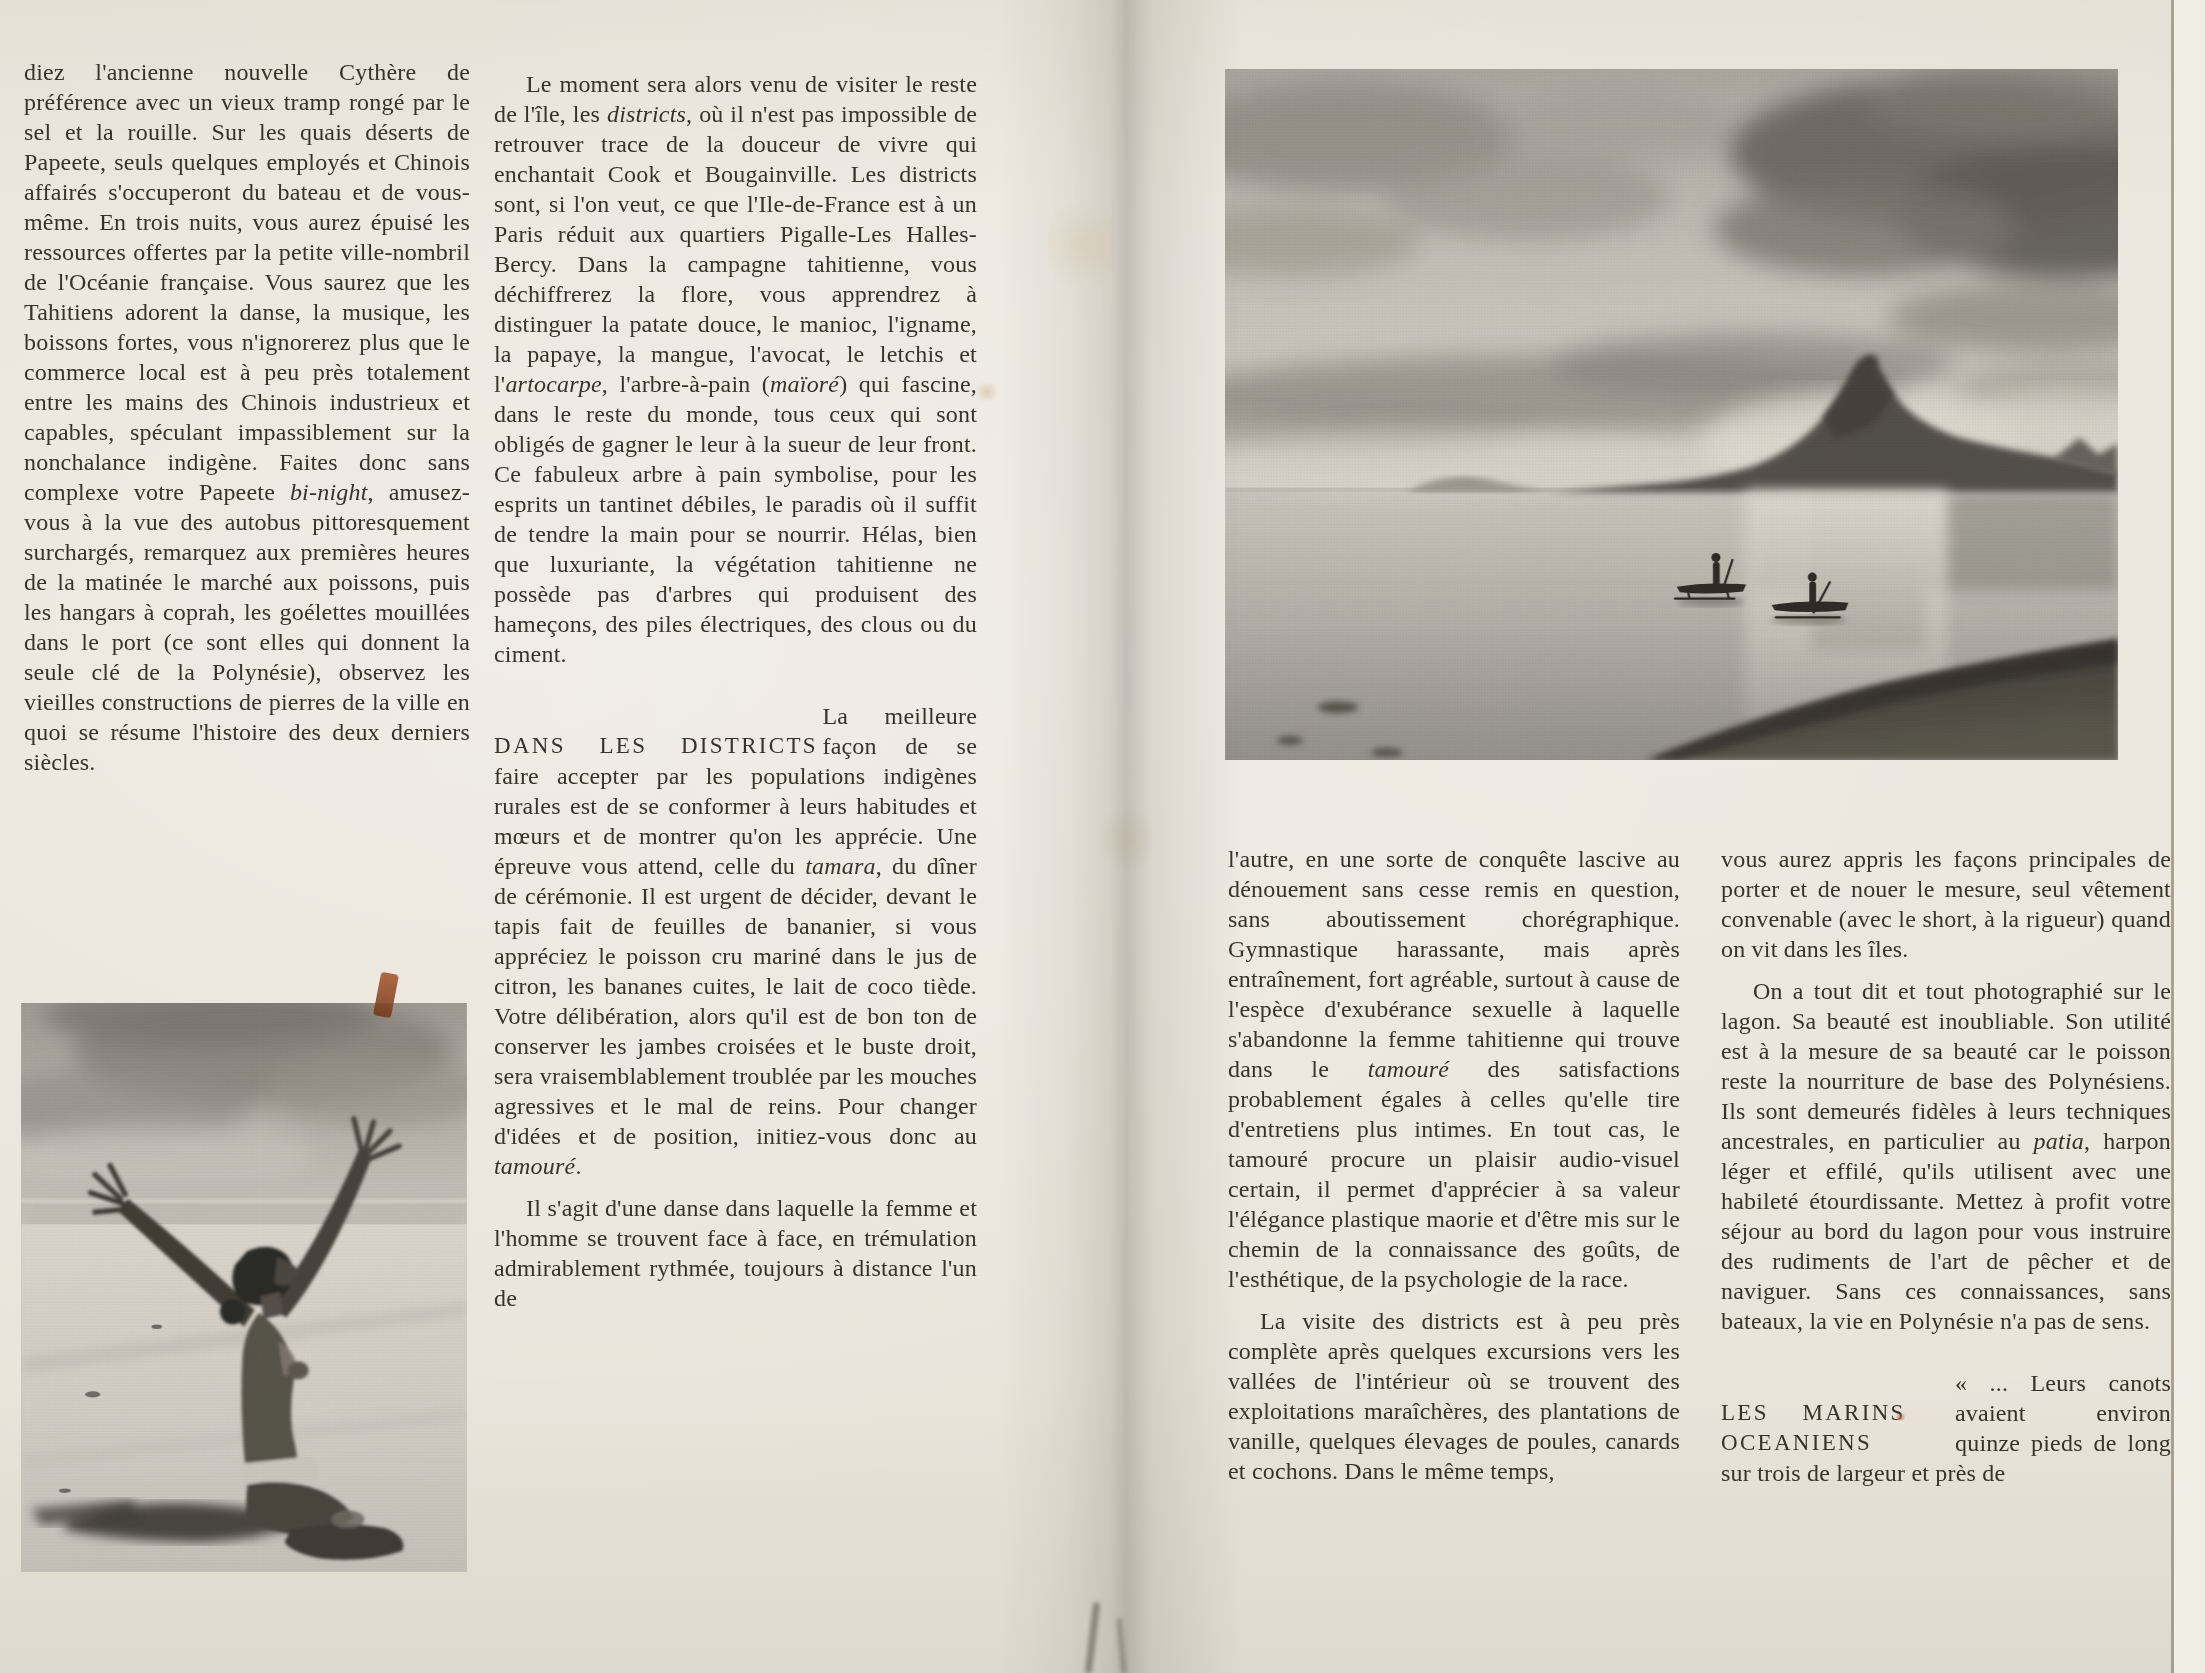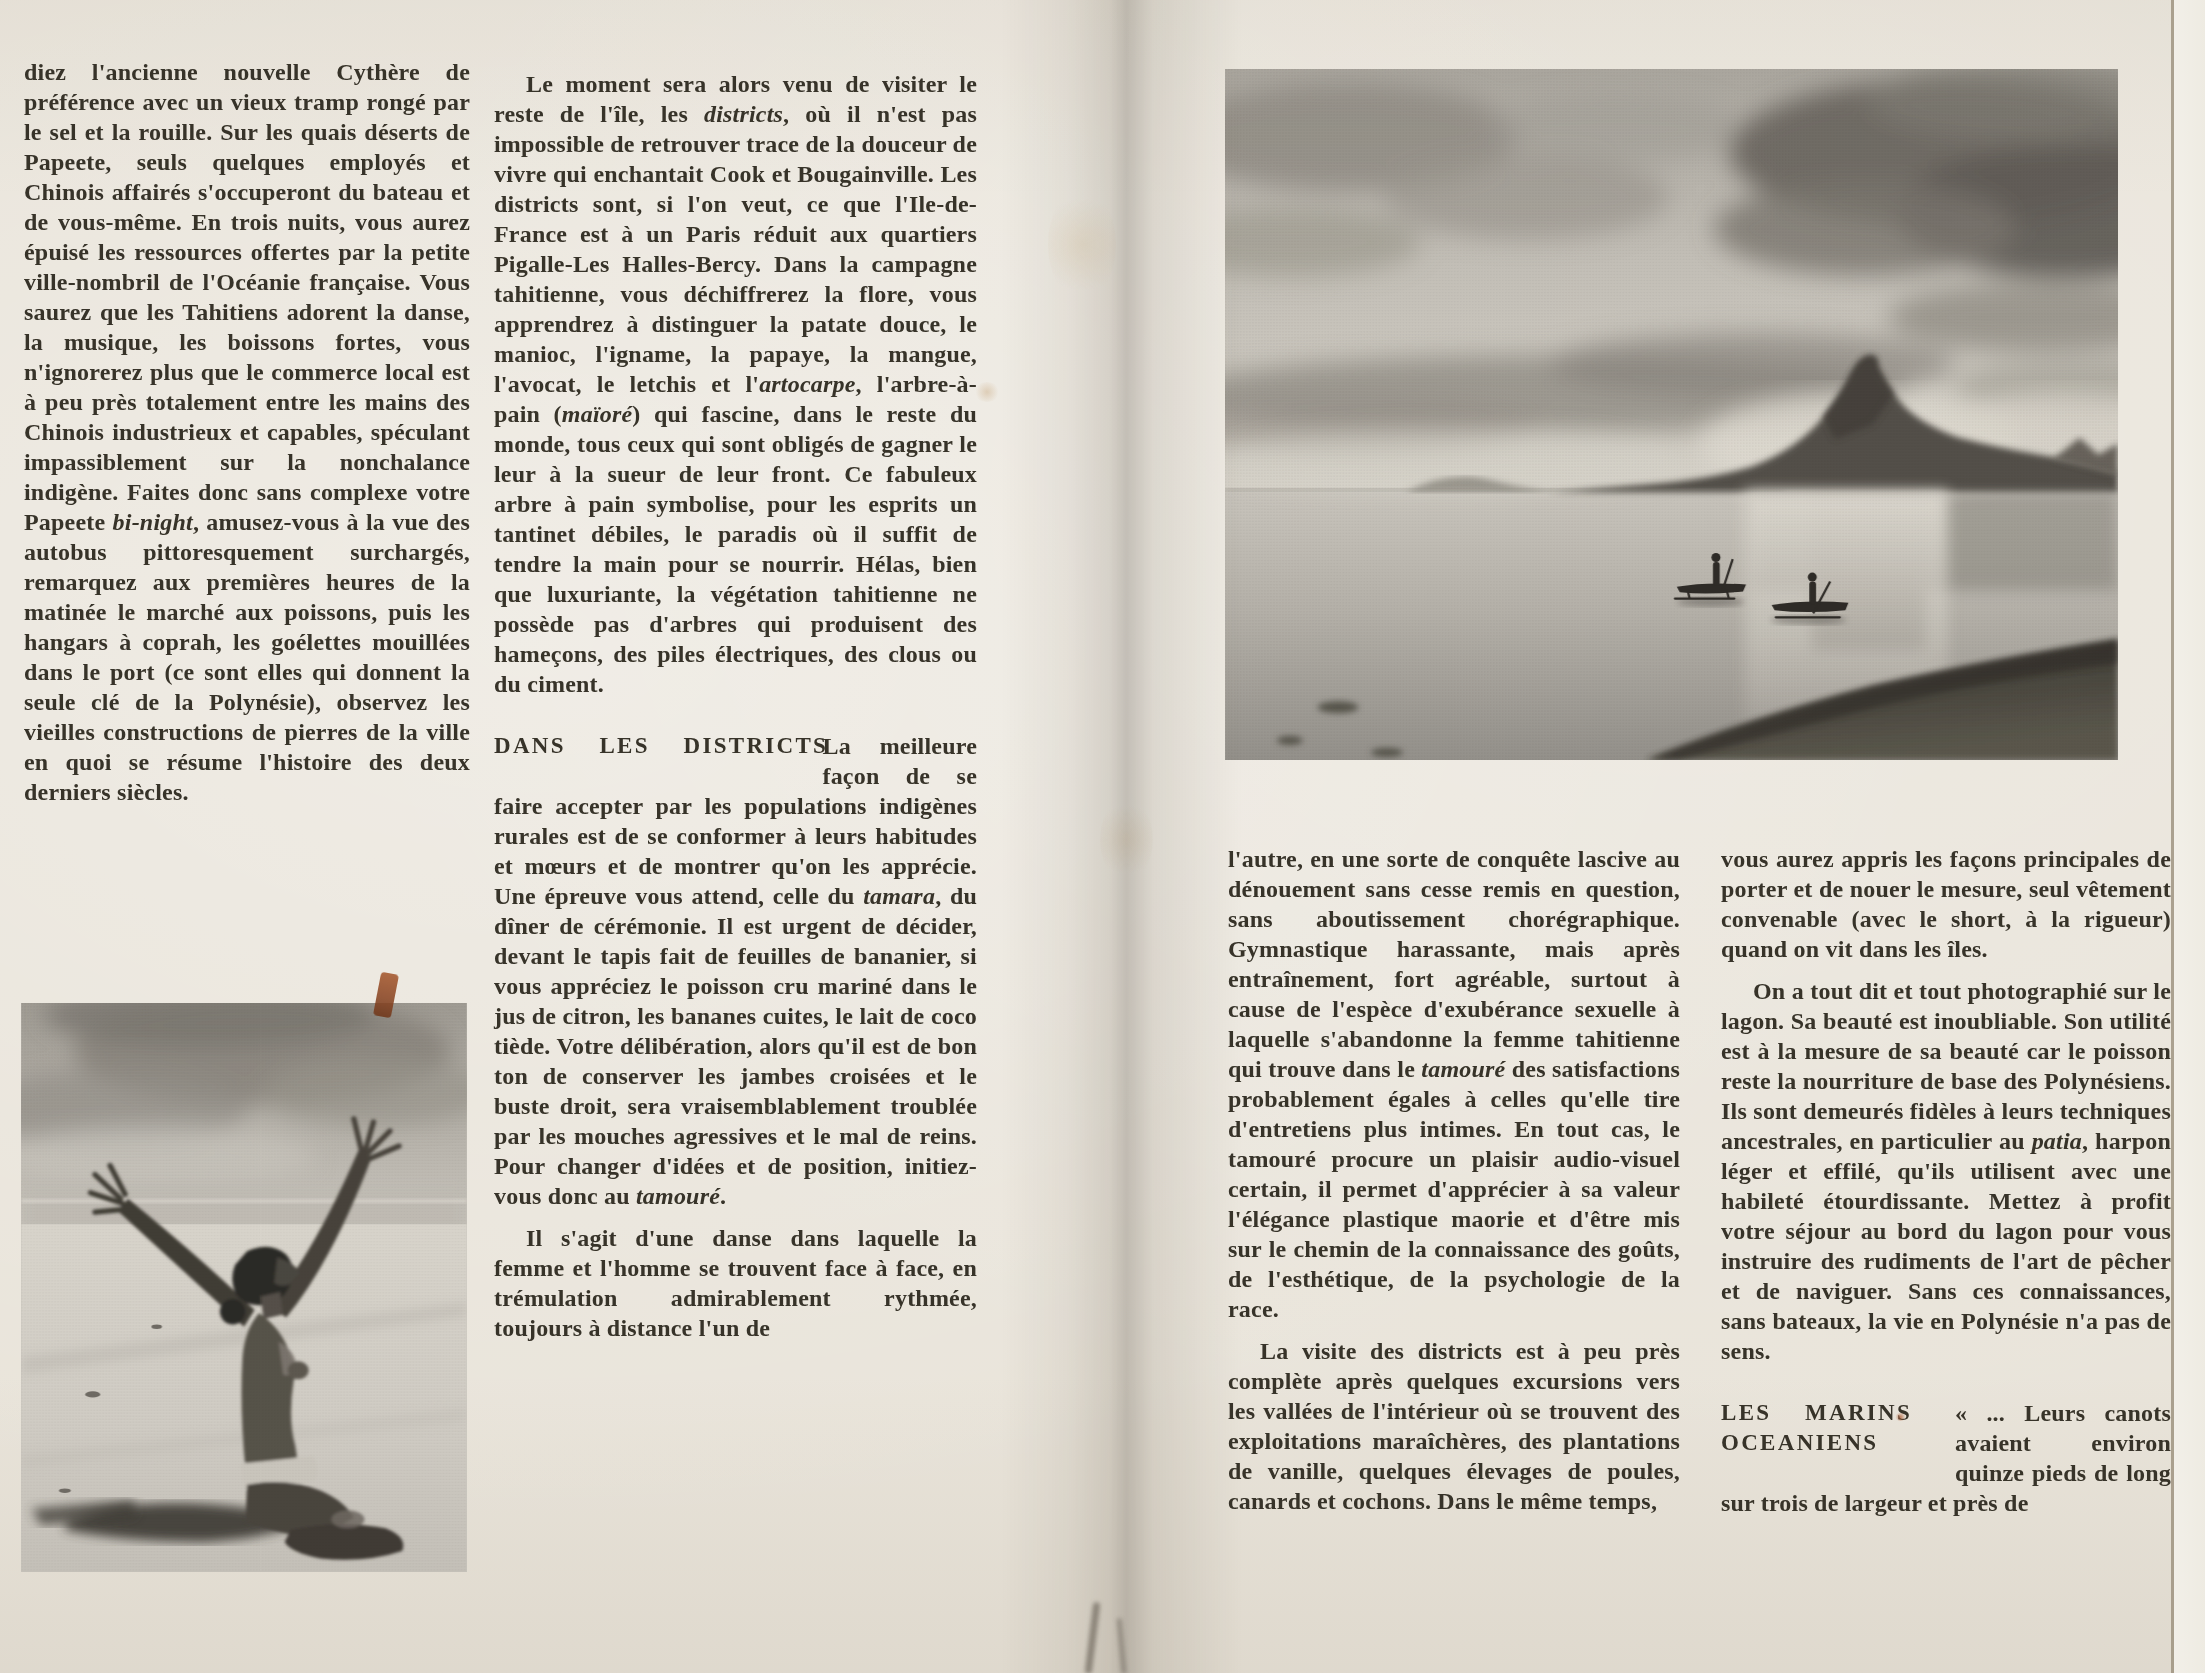--- a/index.html
+++ b/index.html
@@ -48,34 +48,35 @@
     background:radial-gradient(circle,#b06038 0%,rgba(176,96,56,0) 75%);opacity:.75;}
   .stain-dot2{left:974px;top:382px;width:25.6px;height:19.6px;border-radius:50%;
     background:radial-gradient(circle,rgba(190,150,100,0.35),rgba(190,150,100,0) 70%);}
   .stain-soft1{left:1048px;top:188px;width:68px;height:113px;border-radius:50%;
     background:radial-gradient(circle,rgba(195,165,115,0.18),rgba(195,165,115,0) 70%);}
   .stain-soft2{left:1100px;top:798px;width:53px;height:83px;border-radius:50%;
     background:radial-gradient(circle,rgba(170,140,95,0.16),rgba(170,140,95,0) 70%);}
 
   .col{
     position:absolute;color:#373329;font-size:24px;line-height:30px;
-    text-align:justify;letter-spacing:0.2px;font-weight:bold;
+    text-align:justify;letter-spacing:0.2px;
   }
   #col-l1{left:24px;top:57px;width:446px;}
   #col-l2{left:494px;top:57px;width:483px;}
   #col-r1{left:1228px;top:844px;width:452px;}
   #col-r2{left:1721px;top:844px;width:450px;}
   .para{margin:0;}
   .para.indent{text-indent:32px;margin-top:12px;}
   .para.gap{margin-top:32px;}
   .it{font-style:italic;}
   .runin{
     float:left;display:flex;flex-direction:column;align-items:flex-start;
     font-size:23px;line-height:30px;letter-spacing:1.1px;word-spacing:15px;
     color:#373329;
+    justify-content:flex-end;
   }
   .runin-line{white-space:nowrap;letter-spacing:2.3px;word-spacing:25.6px;}
 
   .photo{position:absolute;overflow:hidden;background:#c9c5bd;}
   #photo-left{left:21px;top:1003px;width:446px;height:569px;}
   #photo-right{left:1225px;top:69px;width:893px;height:691px;}
   .photo svg{display:block;width:100%;height:100%;}
 </style>
 </head>
 <body>

